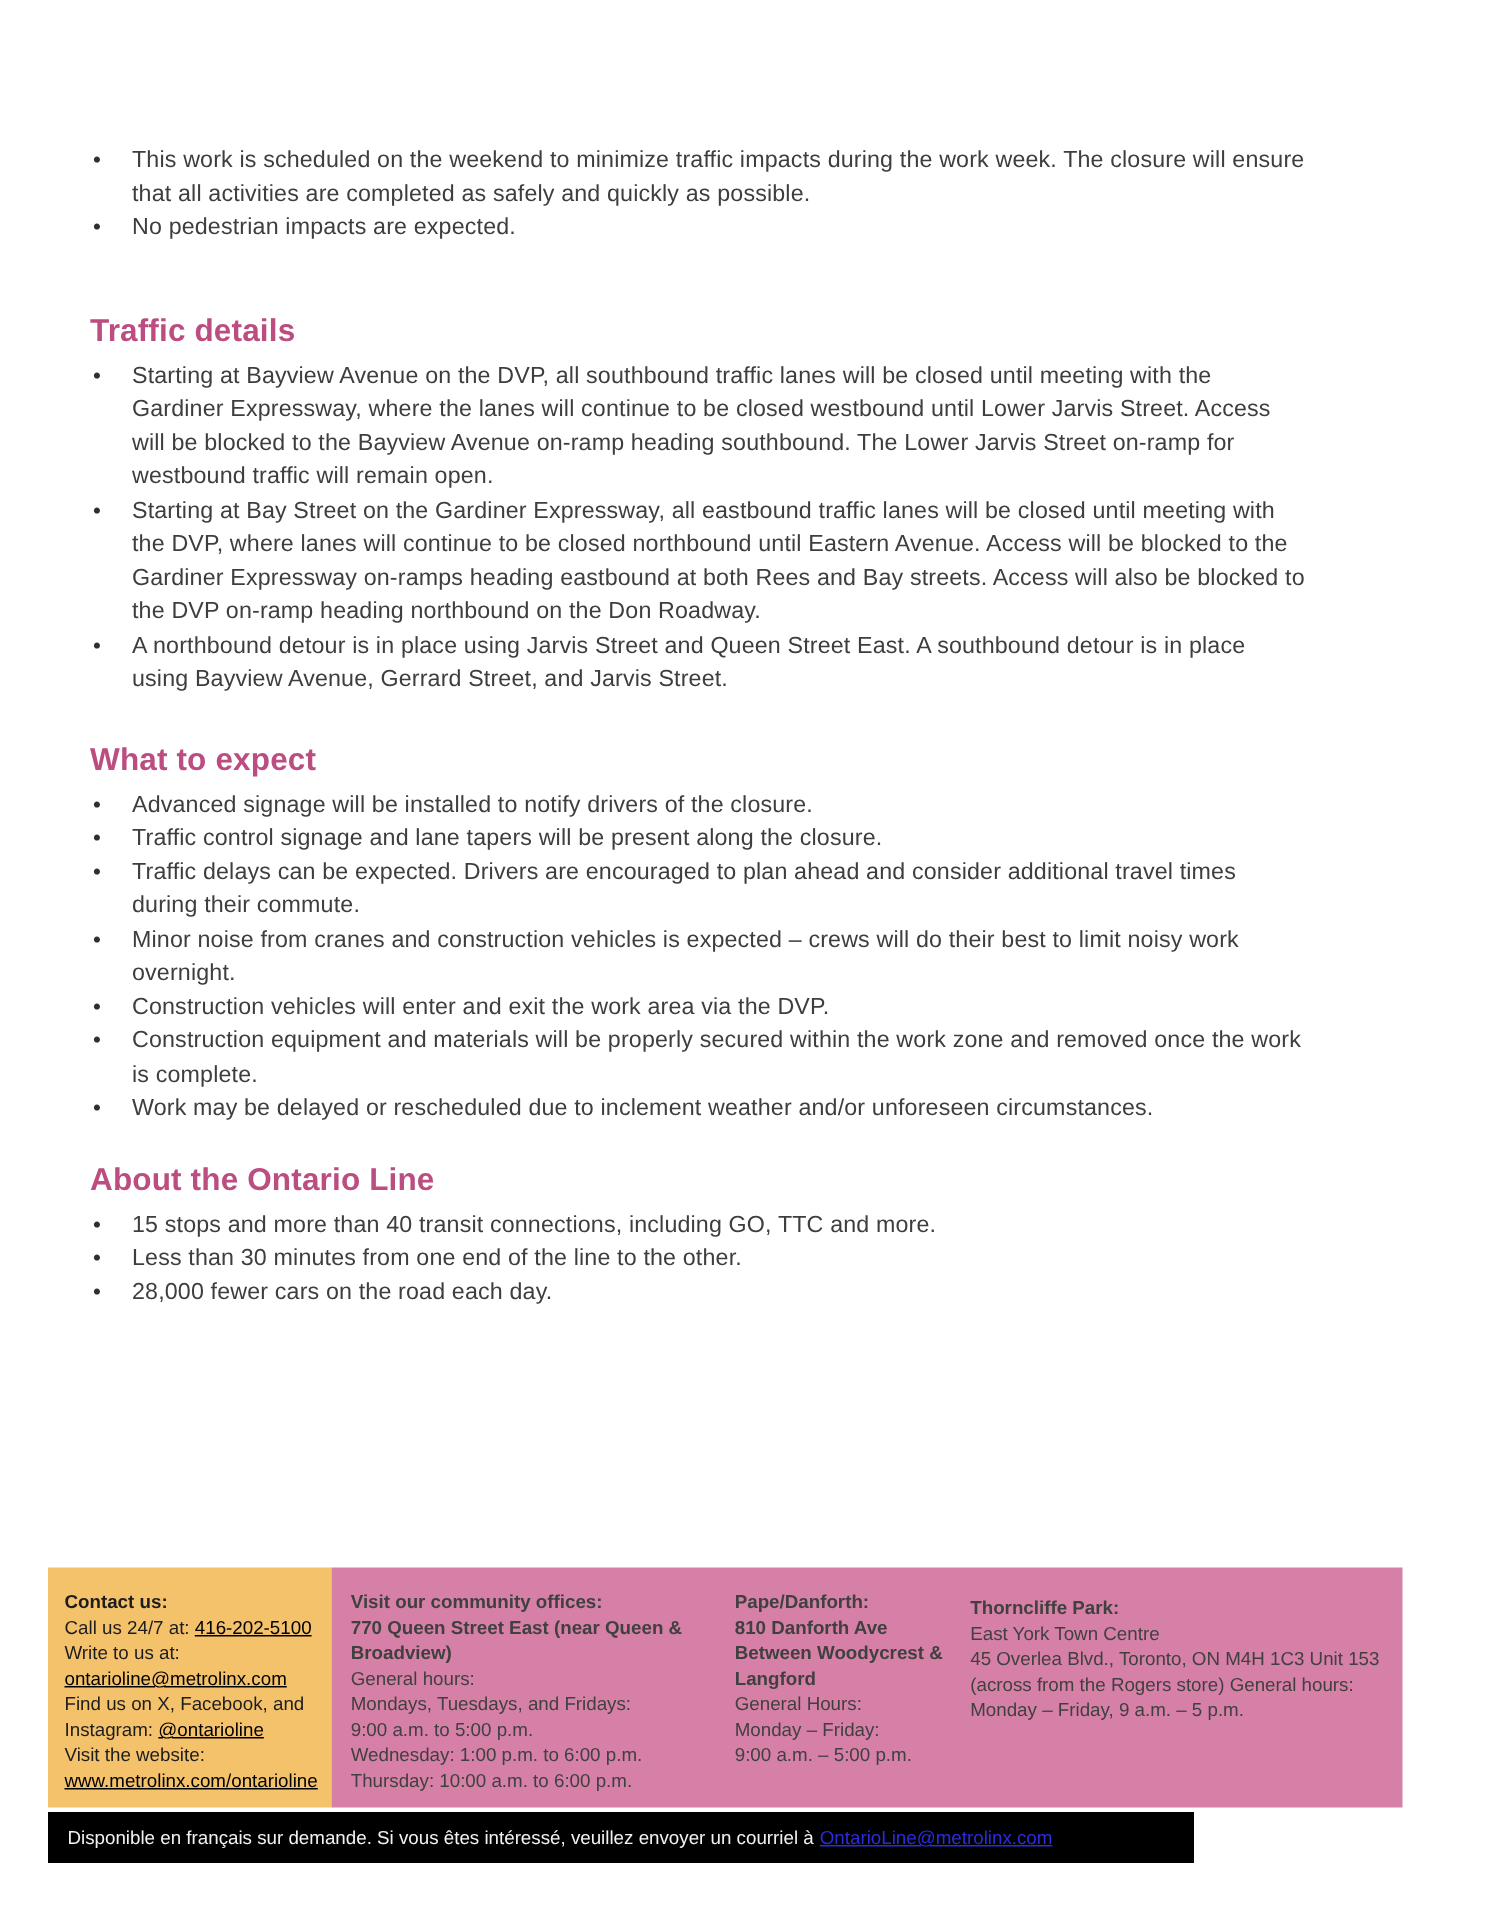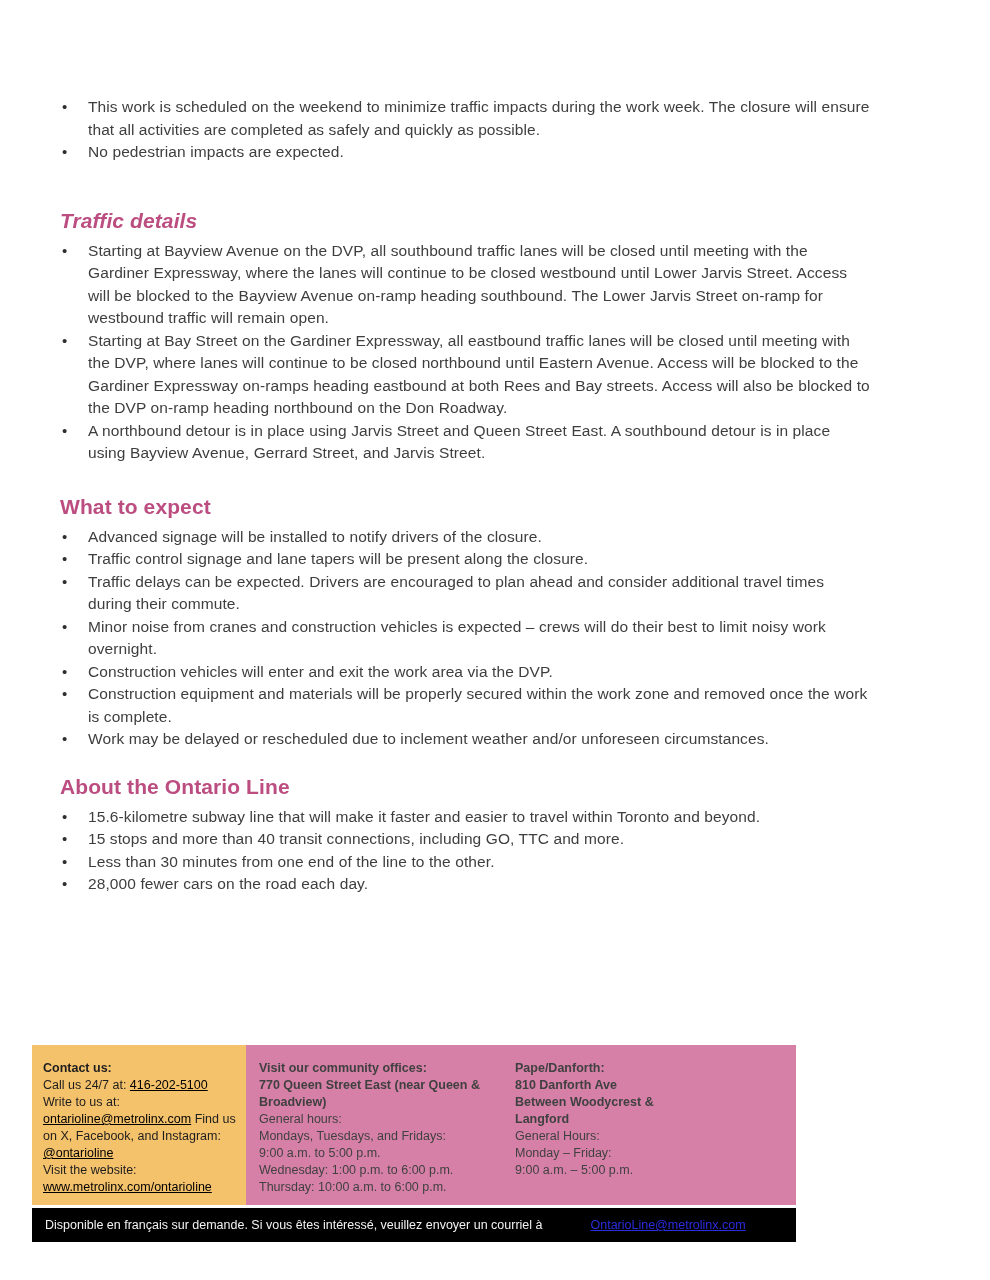--- a/index.html
+++ b/index.html
@@ -35,21 +35,21 @@
     font-size: 15px;
     color: #2f2f2f;
   }
   h2.section-heading {
     font-size: 21px;
     font-weight: bold;
     color: #bc4d80;
     letter-spacing: 0.1px;
     margin: 0 0 7px 0;
   }
-  .gap-lg { margin-top: 45px !important; font-style: italic; }
+  .gap-lg { margin-top: 45px !important; }
   .gap-md { margin-top: 30px !important; }
   .gap-sm { margin-top: 24px !important; }
 
   
   .footer {
     position: absolute;
     left: 32px; top: 1045px;
     width: 764px;
   }
   .footer-boxes {
@@ -88,21 +88,20 @@
   .french-bar {
     margin-top: 3px;
     height: 34px;
     background: #000000;
     color: #f2f2f2;
     font-size: 12.5px;
     display: flex;
     align-items: center;
     padding-left: 13px;
     box-sizing: border-box;
-    gap: 44px;
   }
   .french-bar a {
     color: #2b2be0;
     text-decoration: underline;
     margin-left: 4px;
     cursor: pointer;
   }
 </style>
 </head>
 <body>
@@ -127,21 +126,20 @@
     <li>Traffic control signage and lane tapers will be present along the closure.</li>
     <li>Traffic delays can be expected. Drivers are encouraged to plan ahead and consider additional travel times during their commute.</li>
     <li>Minor noise from cranes and construction vehicles is expected – crews will do their best to limit noisy work overnight.</li>
     <li>Construction vehicles will enter and exit the work area via the DVP.</li>
     <li>Construction equipment and materials will be properly secured within the work zone and removed once the work is complete.</li>
     <li>Work may be delayed or rescheduled due to inclement weather and/or unforeseen circumstances.</li>
   </ul>
 
   <h2 class="section-heading gap-sm">About the Ontario Line</h2>
   <ul class="bullets">
-    <li>15.6-kilometre subway line that will make it faster and easier to travel within Toronto and beyond.</li>
     <li>15 stops and more than 40 transit connections, including GO, TTC and more.</li>
     <li>Less than 30 minutes from one end of the line to the other.</li>
     <li>28,000 fewer cars on the road each day.</li>
   </ul>
 
 </main>
 
 <footer class="footer">
   <div class="footer-boxes">
 
@@ -171,20 +169,26 @@
       </div>
 
       <div class="pink-col col-pape">
         <div class="b">Pape/Danforth:</div>
         <div class="b">810 Danforth Ave Between Woodycrest &amp; Langford</div>
         <div>General Hours:</div>
         <div>Monday – Friday:</div>
         <div>9:00 a.m. – 5:00 p.m.</div>
       </div>
 
+      <div class="pink-col col-thorncliffe">
+        <div class="b">Thorncliffe Park:</div>
+        <div>East York Town Centre</div>
+        <div>45 Overlea Blvd., Toronto, ON M4H 1C3  Unit 153 (across from the Rogers store)  General hours:</div>
+        <div>Monday – Friday, 9 a.m. – 5 p.m.</div>
+      </div>
 
     </div>
   </div>
 
   <div class="french-bar">
     <span>Disponible en français sur demande. Si vous êtes intéressé, veuillez envoyer un courriel à</span>
     <a>OntarioLine@metrolinx.com</a>
   </div>
 </footer>
 

